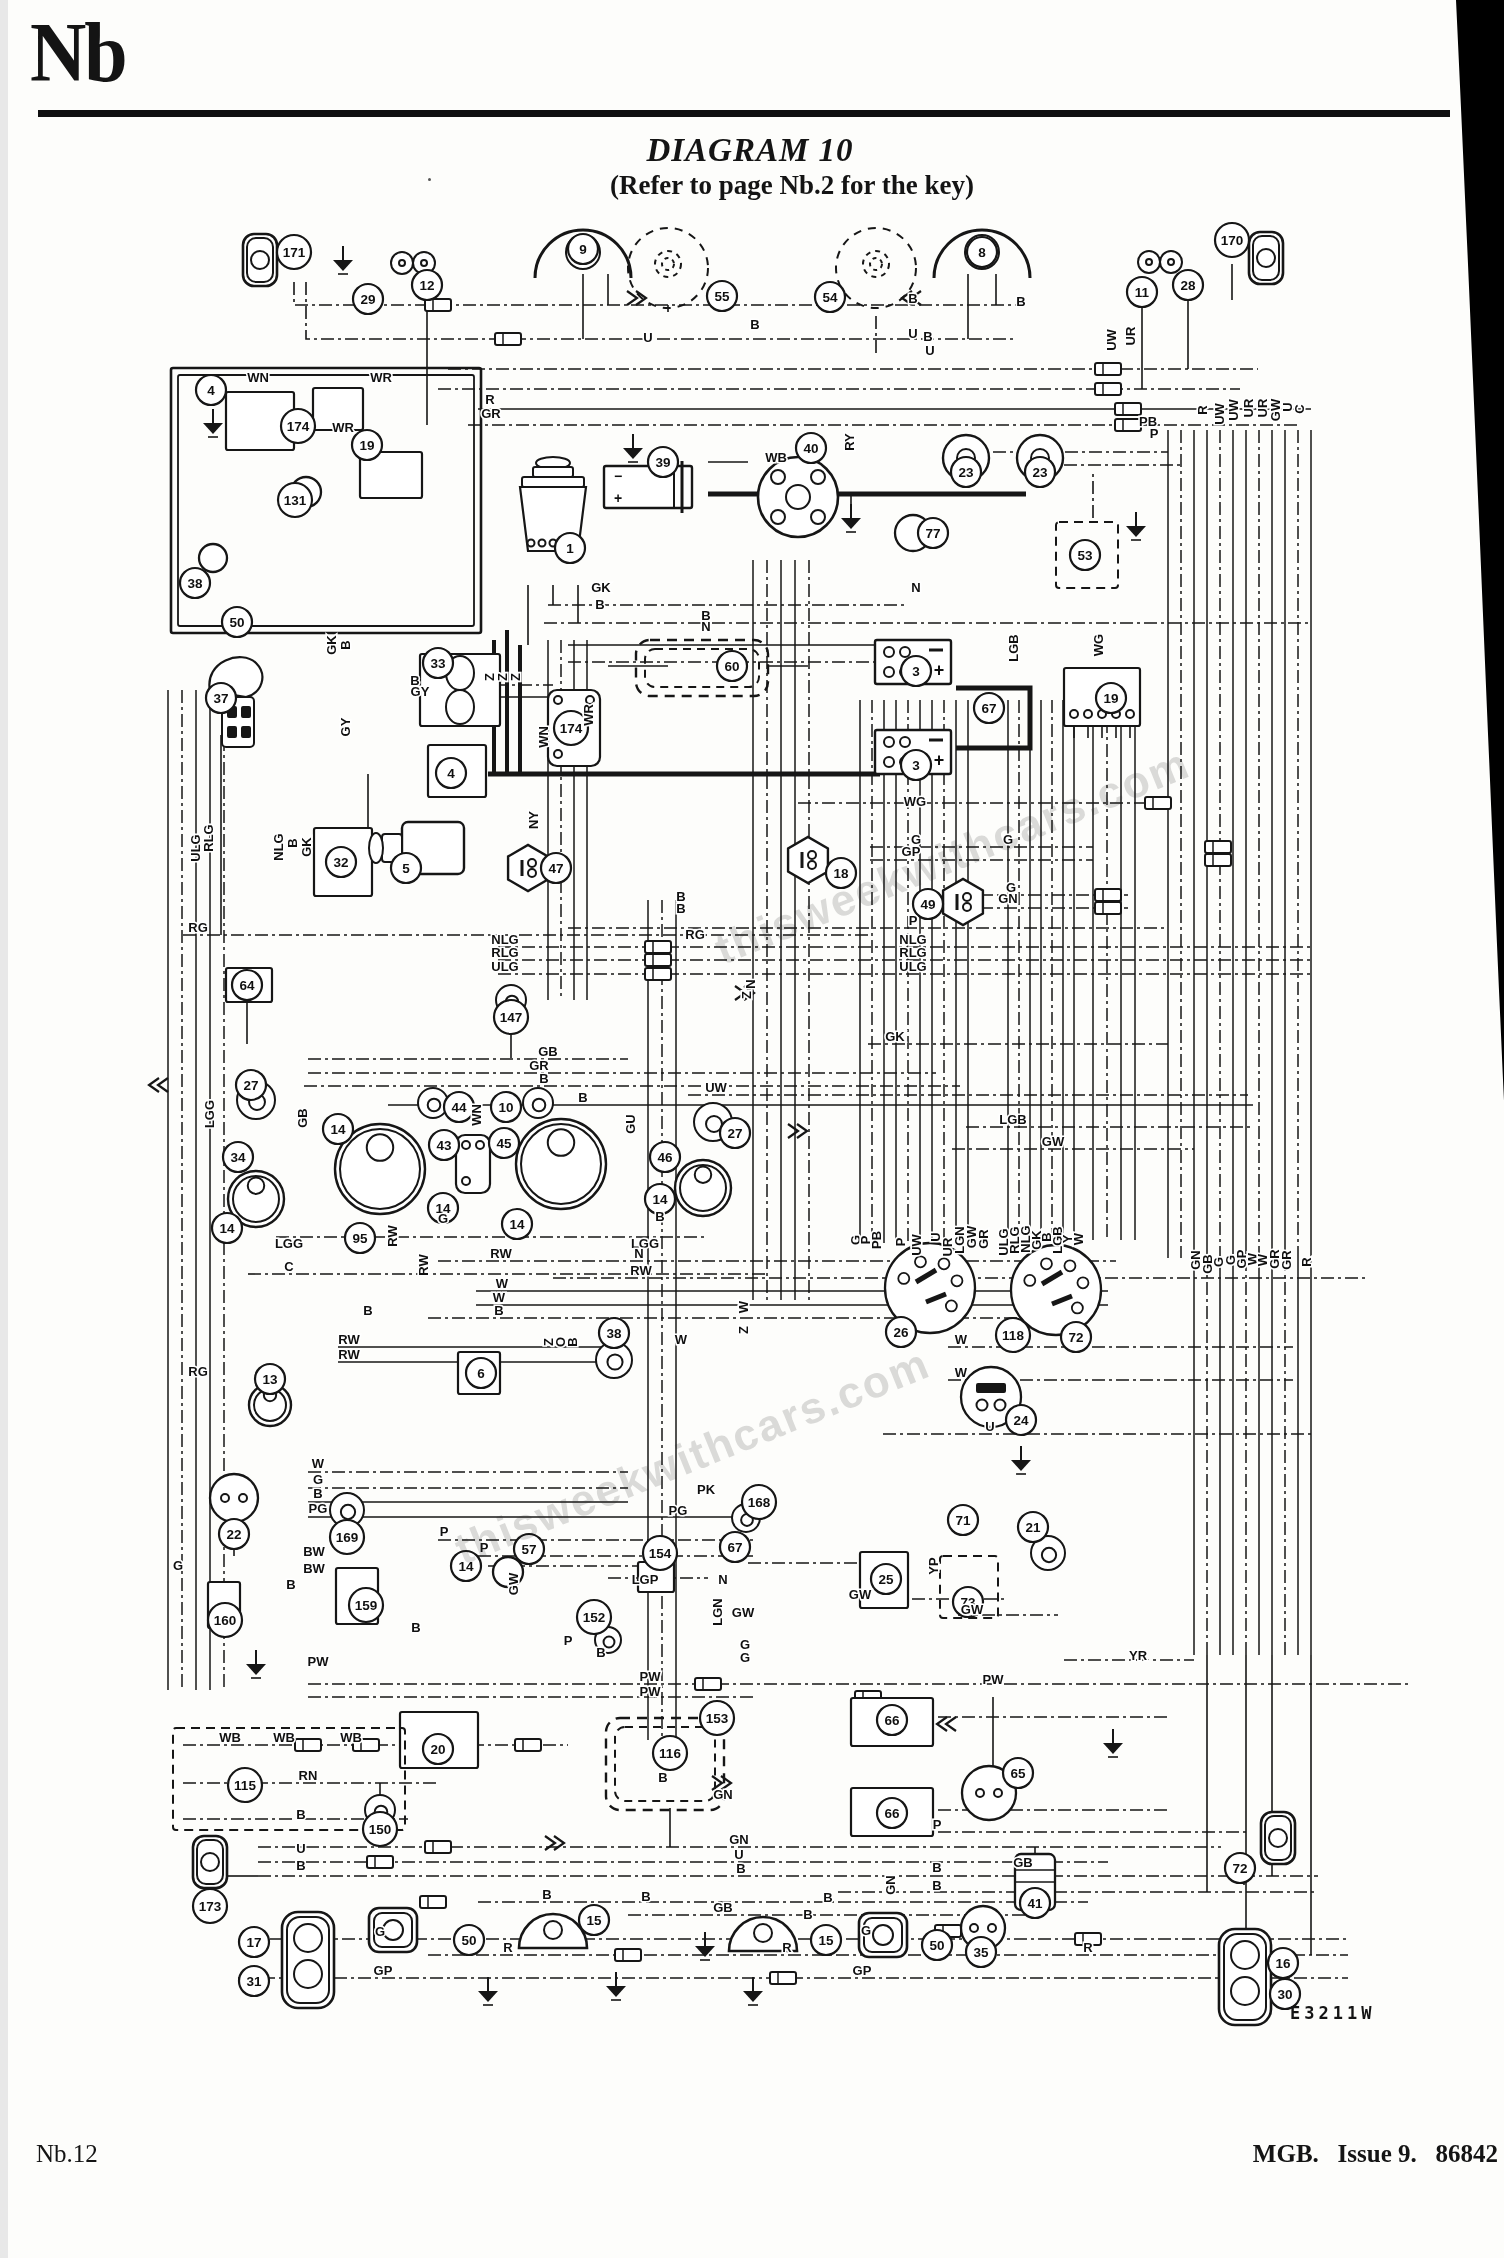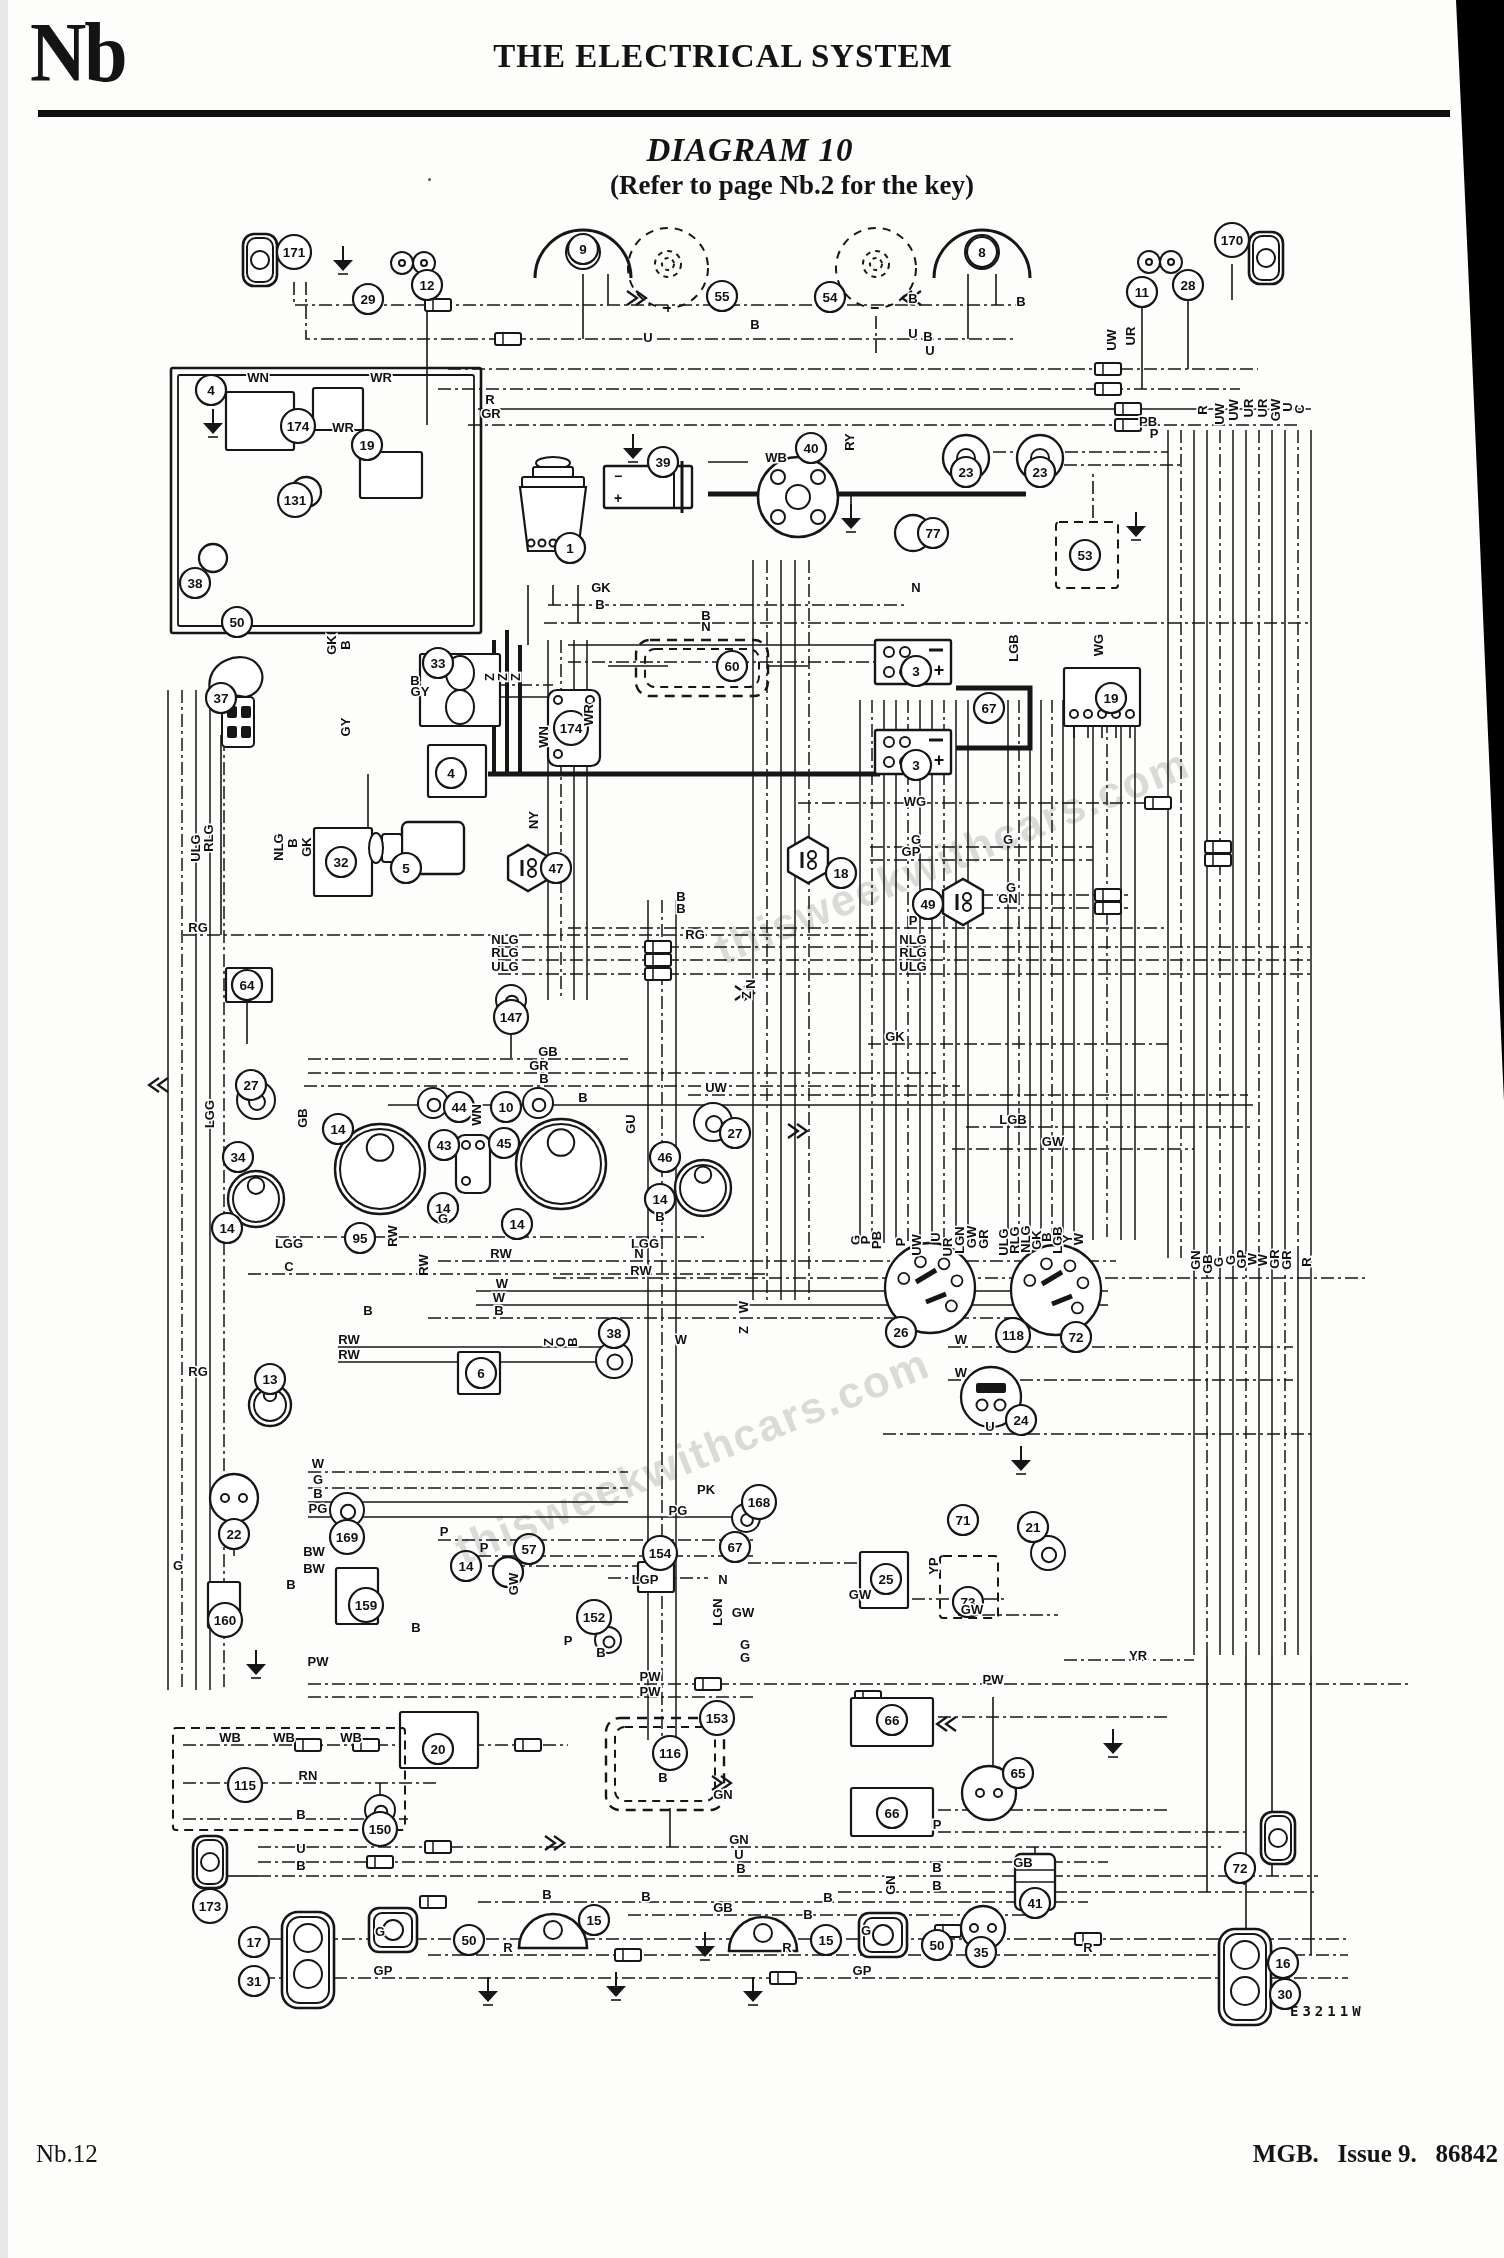--- a/index.html
+++ b/index.html
@@ -4,32 +4,31 @@
 <style>
   html,body{margin:0;padding:0;background:#e8e8e8;}
   #page{position:relative;width:1504px;height:2258px;background:#fdfdfb;overflow:hidden;
         font-family:"Liberation Serif", serif;color:#141414;margin-left:8px;}
   .abs{position:absolute;}
   #logo{left:22px;top:8px;font-size:78px;font-weight:bold;letter-spacing:-2px;transform:scaleY(1.08);}
   #hdr-title{left:0;top:38px;width:1430px;text-align:center;font-size:33px;font-weight:bold;letter-spacing:1px;}
   #hdr-rule{left:30px;top:110px;width:1412px;height:7px;background:#101010;}
   #dg-title{left:0;top:132px;width:1484px;text-align:center;font-size:33px;font-weight:bold;letter-spacing:1px;font-style:italic;}
   #dg-sub{left:0;top:170px;width:1484px;text-align:center;font-size:27px;font-weight:bold;padding-left:42px;}
-  #plate{left:1282px;top:2003px;font-size:14px;font-weight:bold;letter-spacing:4px;font-family:"DejaVu Sans Mono",monospace;}
+  #plate{left:1282px;top:2003px;font-size:17px;font-weight:bold;letter-spacing:4px;font-family:"DejaVu Sans Mono",monospace;}
   #ftr-left{left:28px;top:2140px;font-size:25px;font-weight:normal;}
   #ftr-right{right:14px;top:2140px;font-size:25px;font-weight:bold;white-space:pre;}
   #diagram-svg{left:0;top:0;}
   .dot{left:420px;top:178px;width:3px;height:3px;background:#555;border-radius:50%;}
 </style>
 </head>
 <body>
 
 <div id="page">
   <div class="abs" id="logo">Nb</div>
-  <div class="abs" id="hdr-title">THE ELECTRICAL SYSTEM</div>
   <div class="abs" id="hdr-rule"></div>
   <div class="abs dot"></div>
   <div class="abs" id="dg-title">DIAGRAM 10</div>
   <div class="abs" id="dg-sub">(Refer to page Nb.2 for the key)</div>
 
   <svg id="diagram-svg" class="abs" width="1504" height="2258" viewBox="0 0 1504 2258">
     <g id="g-wires">
         <polyline points="286,282 286,305 1013,305" fill="none" stroke="#161616" stroke-width="1.6" stroke-dasharray="13 4 3 4"></polyline>
         <polyline points="298,282 298,339 1008,339" fill="none" stroke="#161616" stroke-width="1.6" stroke-dasharray="13 4 3 4"></polyline>
         <polyline points="440,369 1250,369" fill="none" stroke="#161616" stroke-width="1.6" stroke-dasharray="13 4 3 4"></polyline>

